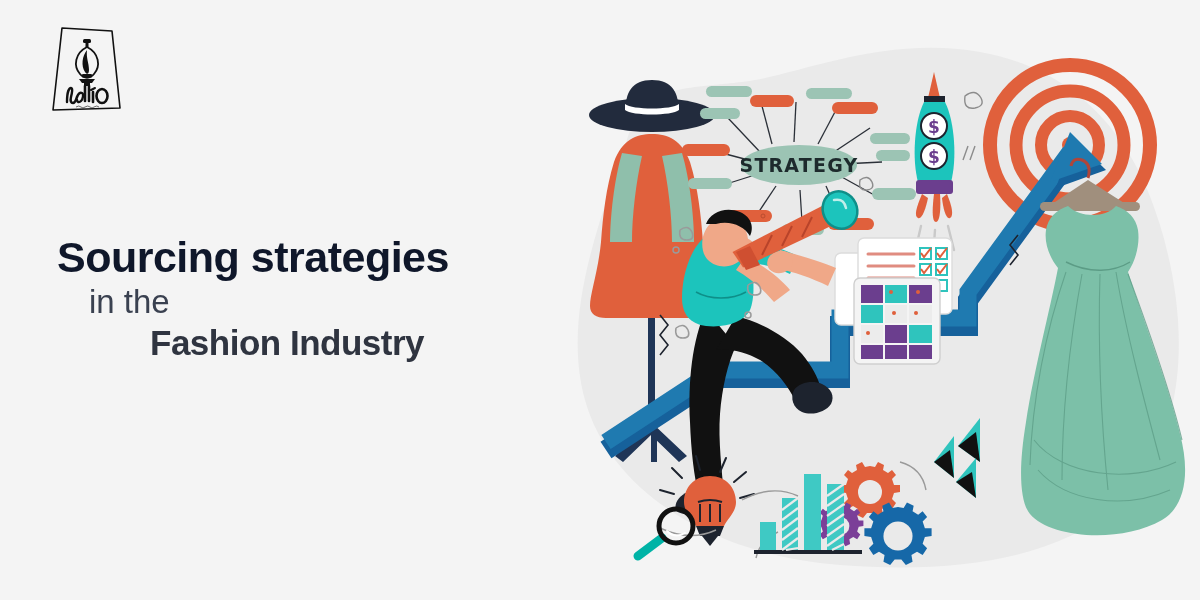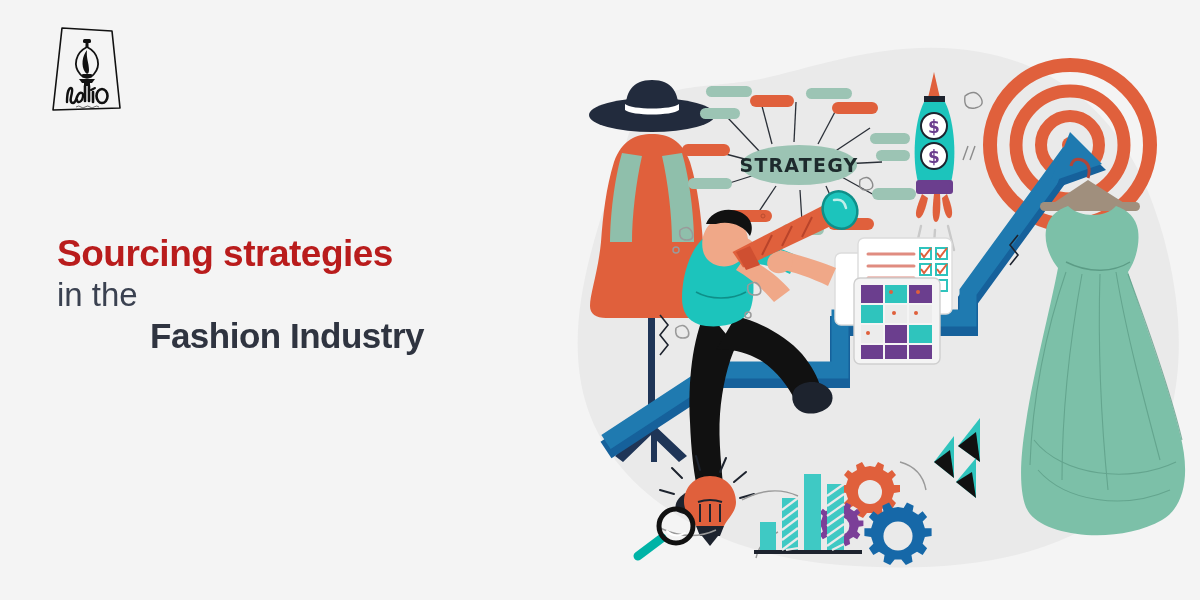--- a/index.html
+++ b/index.html
@@ -27,30 +27,31 @@
   .headline {
     position:absolute;
     left:57px; top:232px;
     width:460px;
     color:#2f3440;
     line-height:1.18;
     letter-spacing:-0.5px;
   }
   .headline .l1 {
     display:block;
-    font-size:37px;
+    font-size:43px;
     font-weight:bold;
-    color:#b91c1c;
+    color:#0f172a;
   }
   .headline .l2 {
     display:block;
     font-size:33px;
     font-weight:300;
     color:#3a4150;
     letter-spacing:0px;
+    margin-left:32px;
   }
   .headline .l3 {
     display:block;
     font-size:35px;
     font-weight:bold;
     color:#2f3440;
     text-align:center;
   }
 
   

